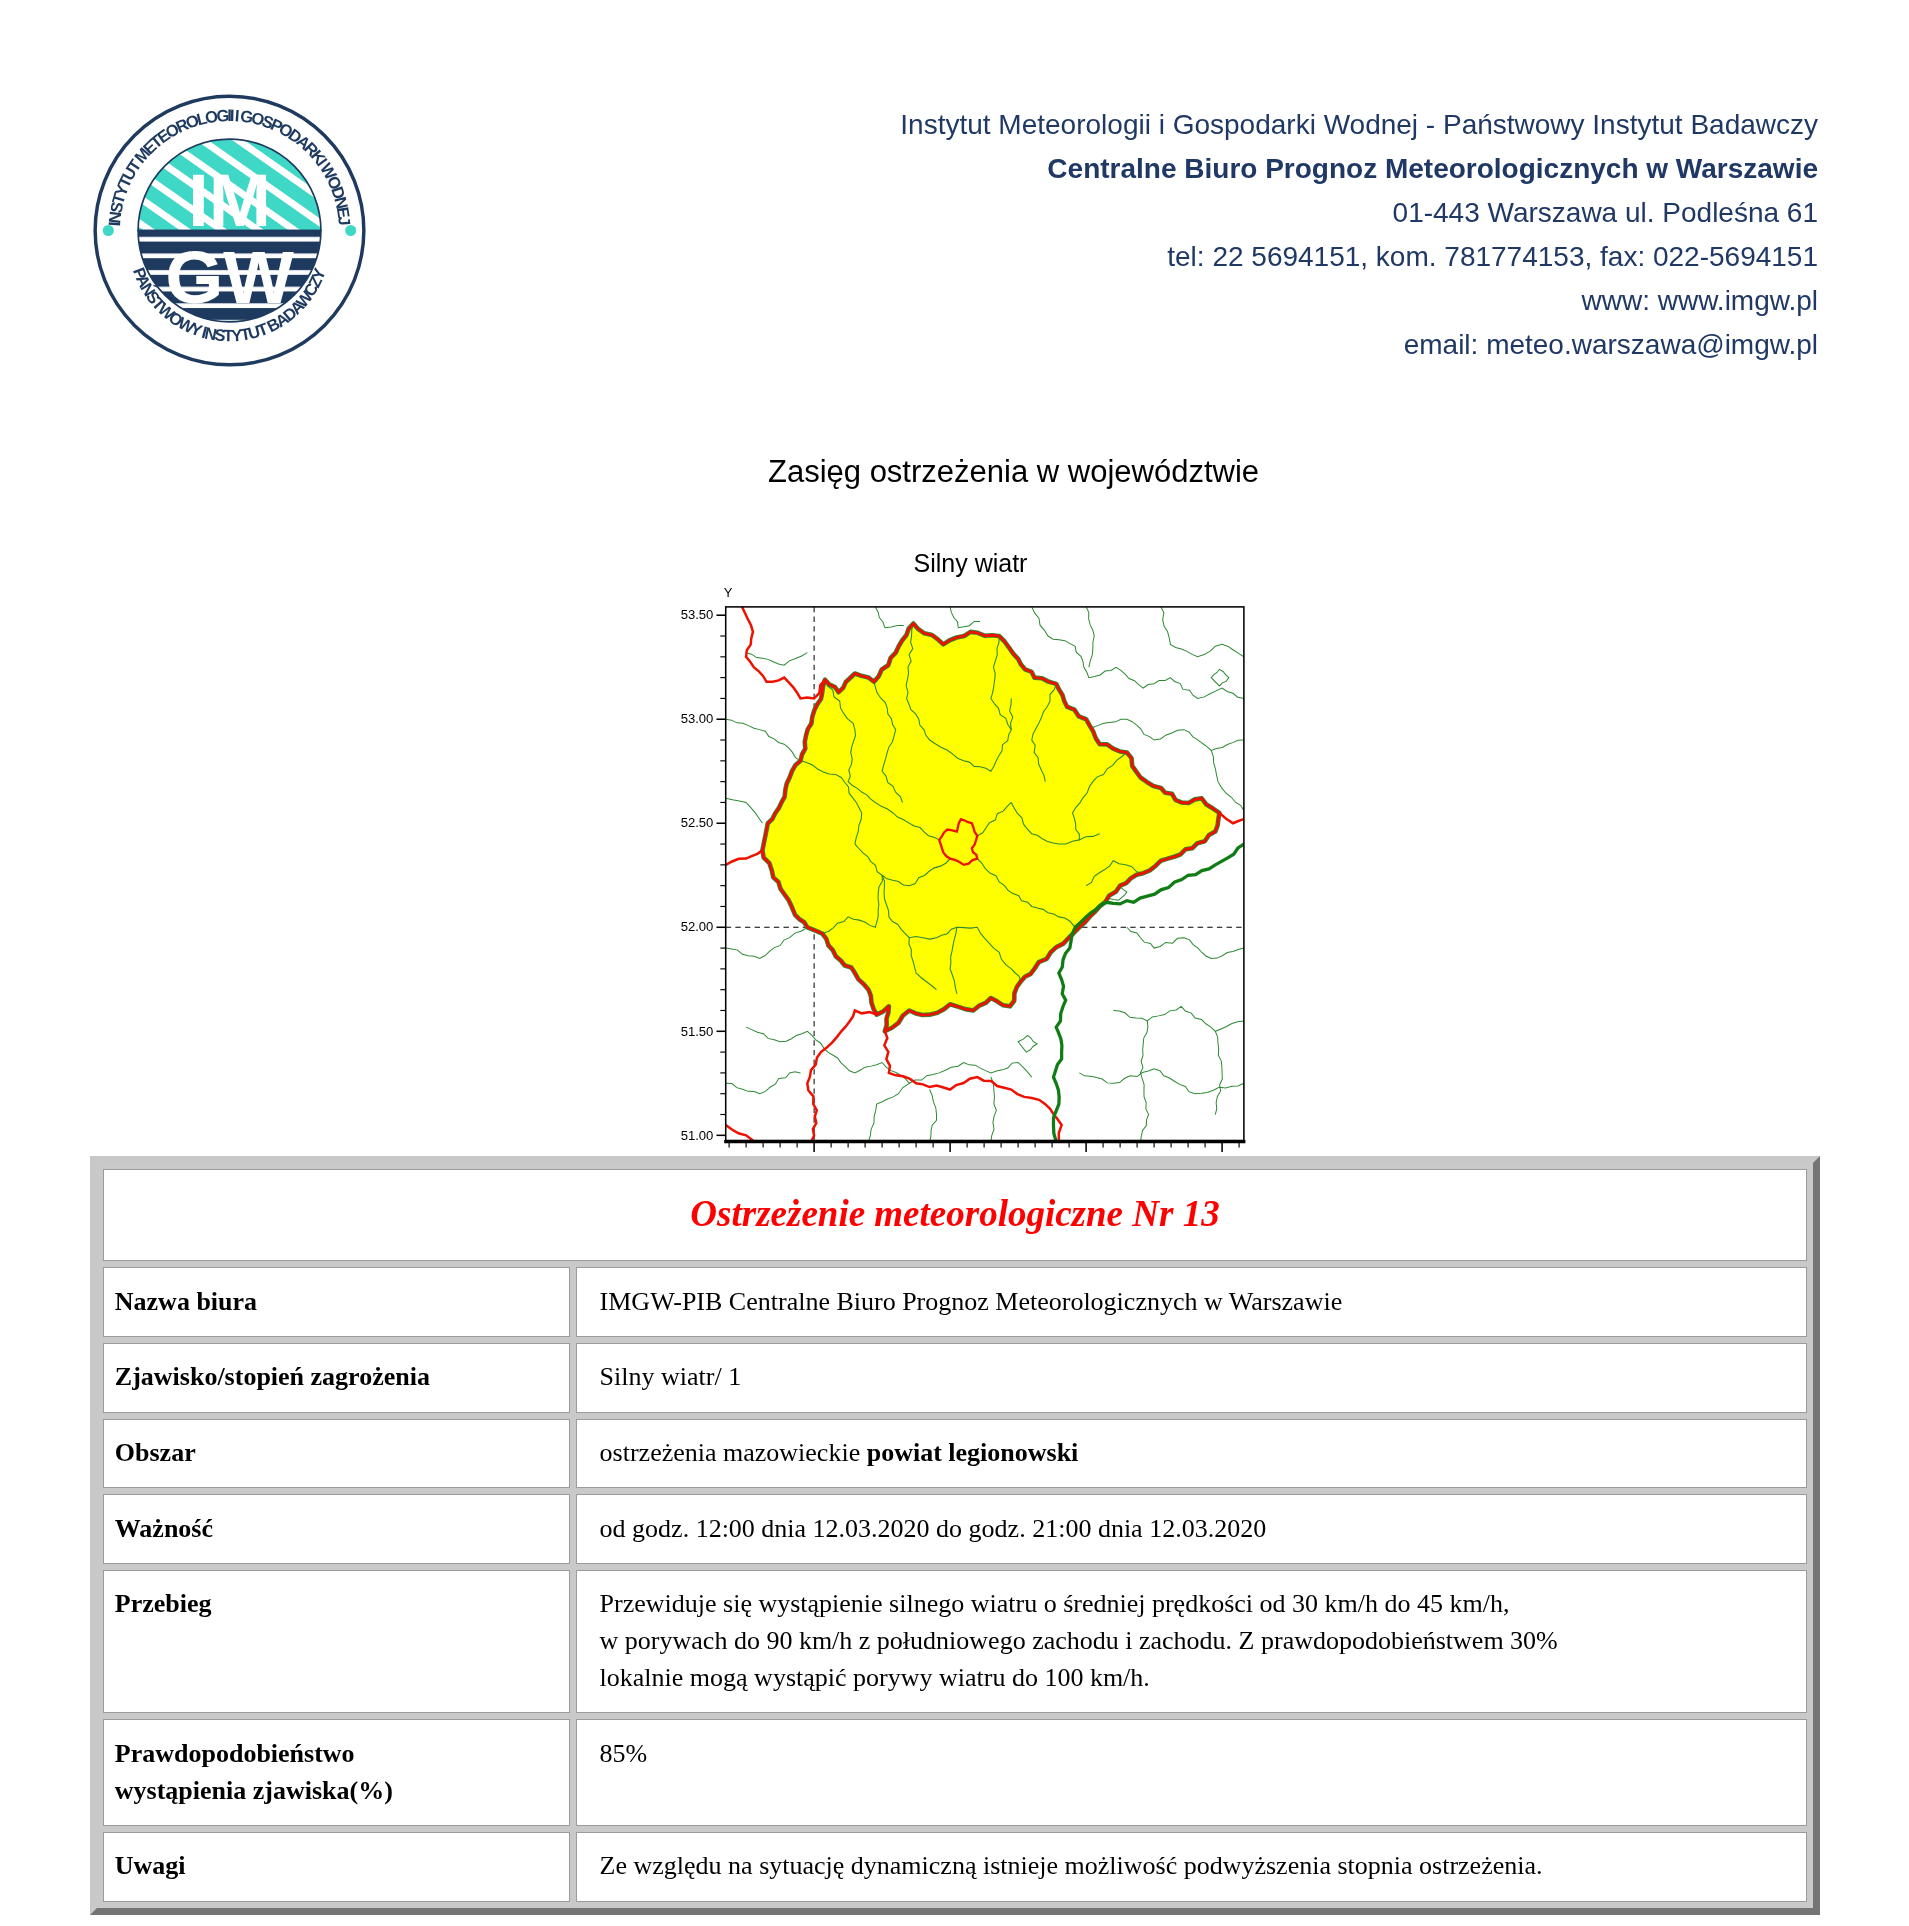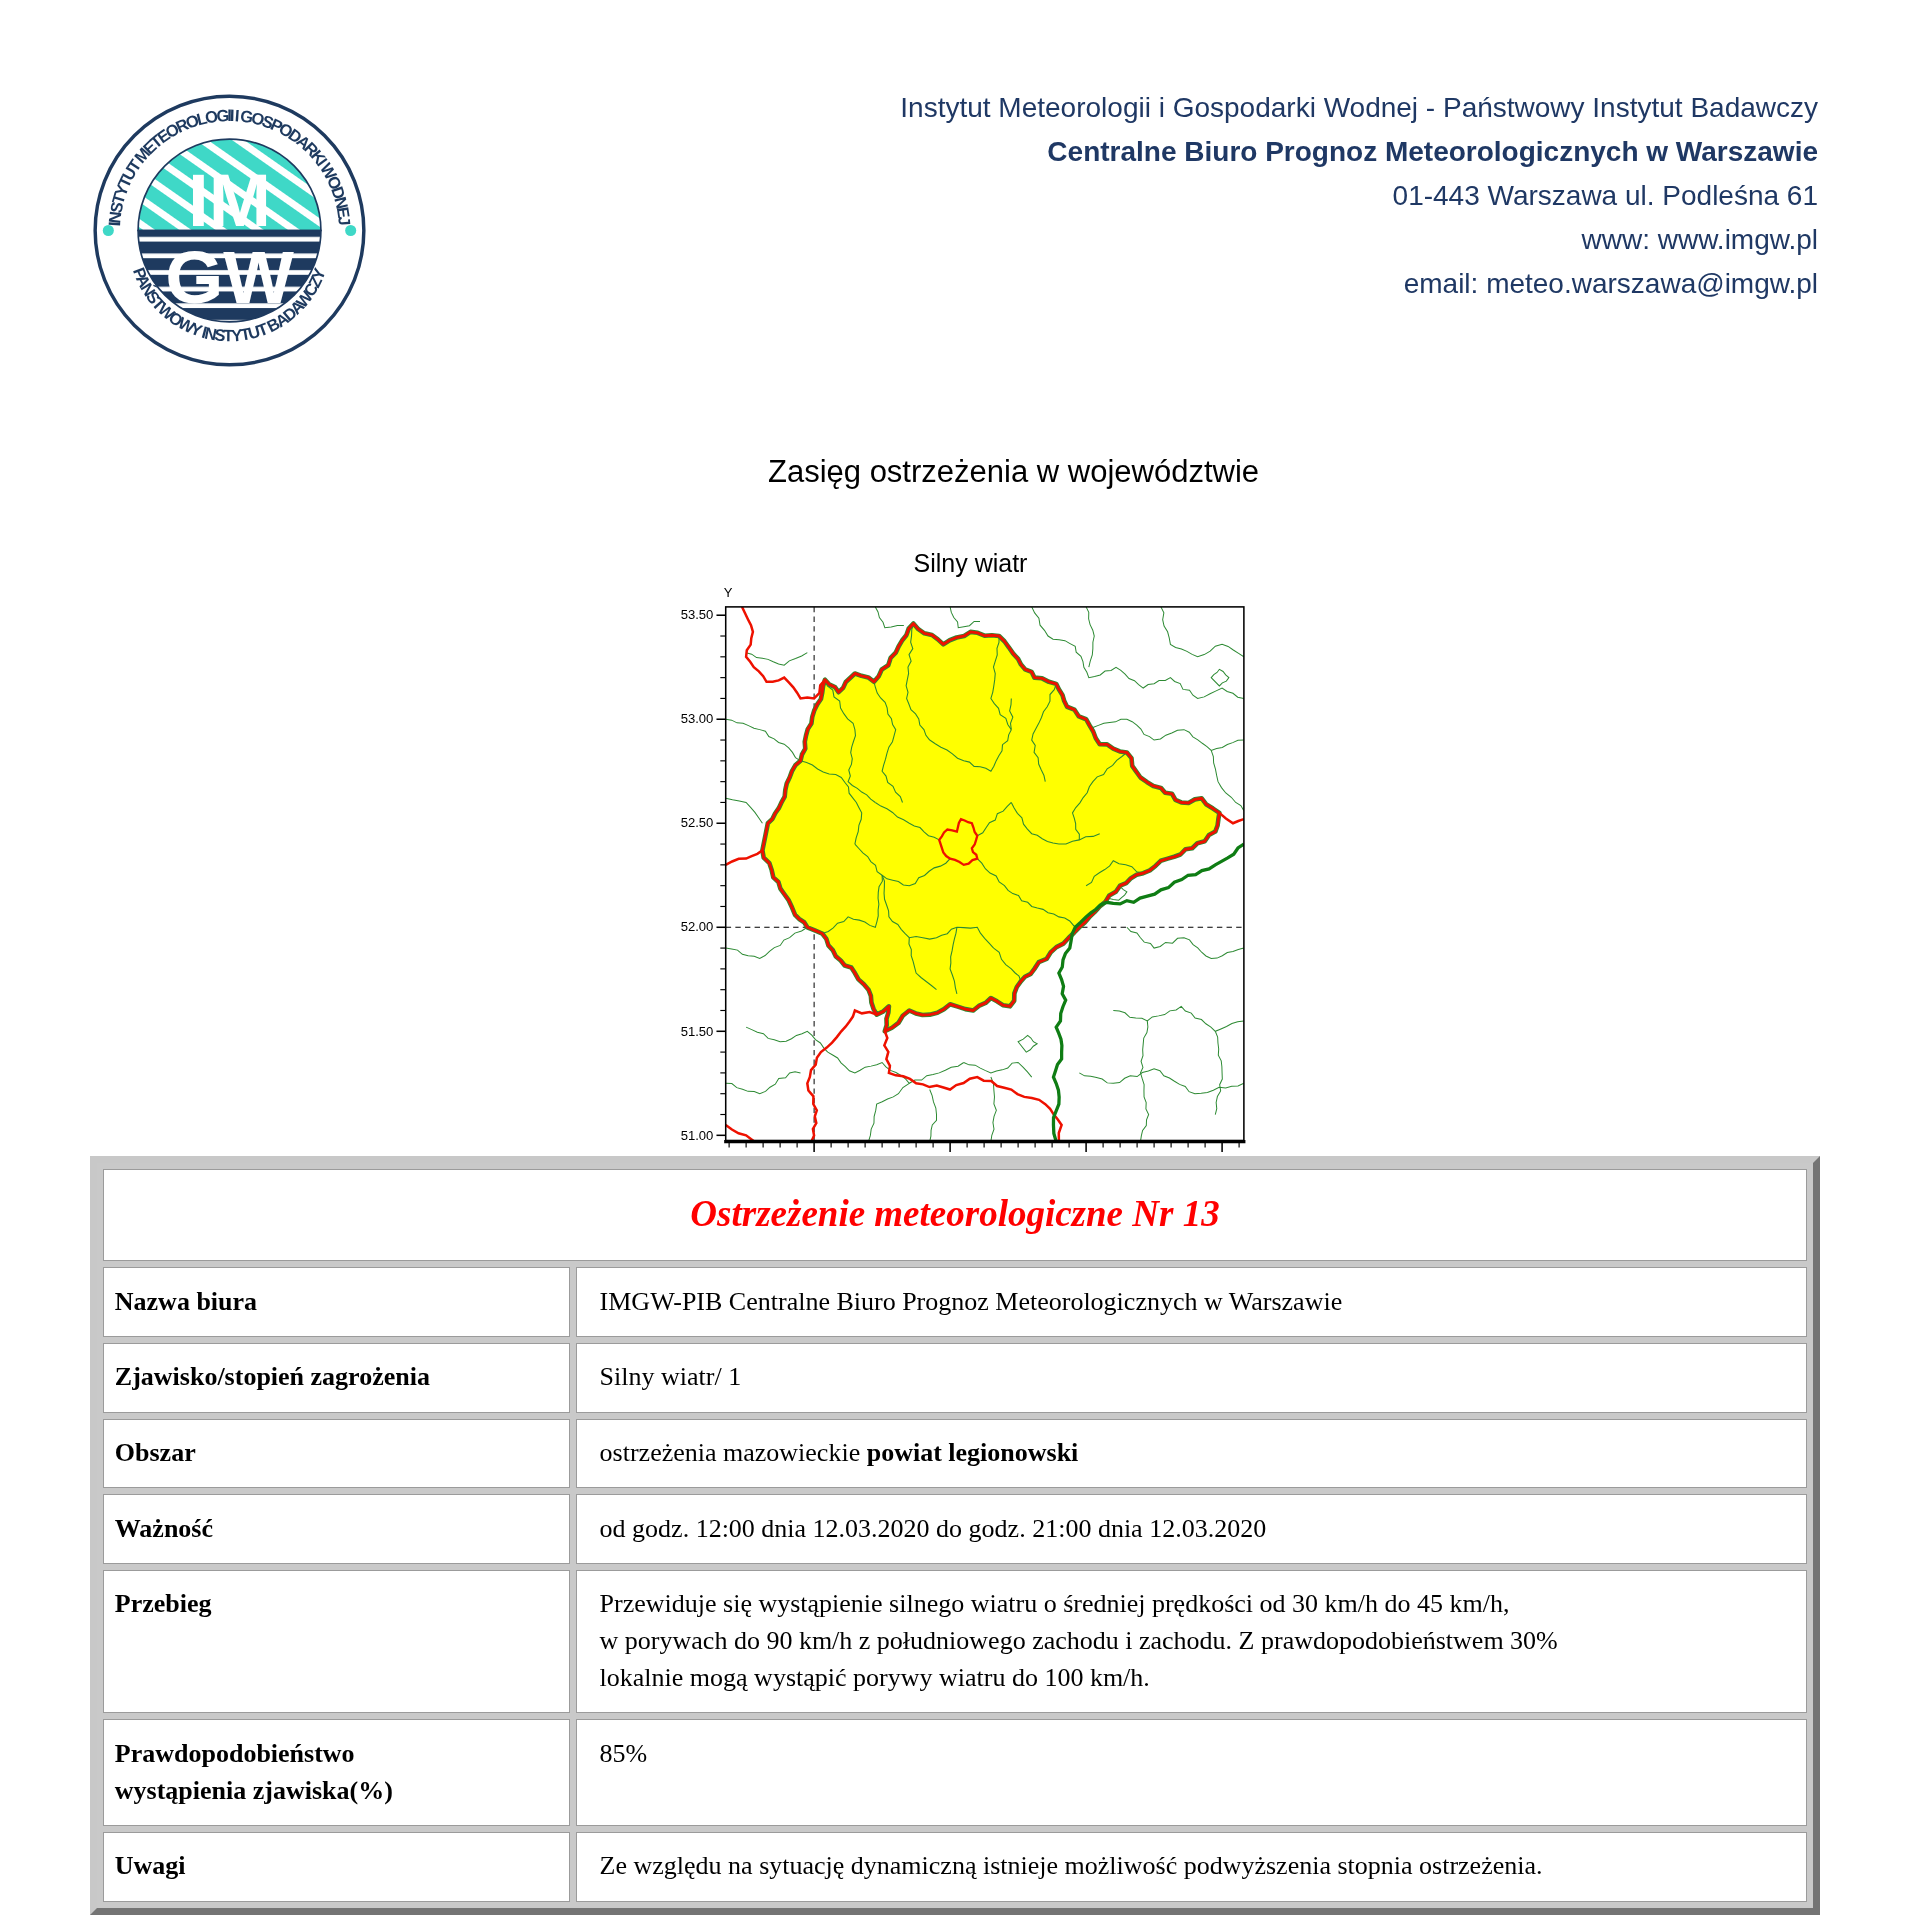--- a/index.html
+++ b/index.html
@@ -1,21 +1,21 @@
 <!DOCTYPE html>
 <html style="font-size:6.2px"><head>
 <meta charset="utf-8">
 <style>
   html,body{margin:0;padding:0;background:#fff;}
   .page{position:relative;width:1910px;height:2703px;background:#fff;overflow:hidden;
         font-family:"Liberation Sans", "DejaVu Sans", sans-serif;}
 
   
   .logo{position:absolute;left:91px;top:92px;width:277px;height:277px;}
-  .org-block{position:absolute;top:86px;right:92px;text-align:right;color:#1f3864;}
+  .org-block{position:absolute;top:103px;right:92px;text-align:right;color:#1f3864;}
   .org-line{font-size:28px;line-height:44px;white-space:nowrap;}
   .org-line.bold{font-weight:bold;}
 
   
   .map-heading{position:absolute;left:243px;top:454px;width:1541px;text-align:center;
                font-size:31px;color:#000;}
   .map-subtitle{position:absolute;left:200px;top:549px;width:1541px;text-align:center;
                 font-size:25px;color:#000;}
   .map-wrap{position:absolute;left:666px;top:578px;width:601px;height:601px;}
 
@@ -62,20 +62,21 @@
     <path d="M34,100 A66,66 0 0 1 166,100 Z" fill="url(#diag)" stroke="#1e3a5f" stroke-width="1.2"></path>
     <path d="M34,100 A66,66 0 0 0 166,100 Z" fill="url(#hstr)" stroke="#1e3a5f" stroke-width="1.2"></path>
     <text x="100" y="97" text-anchor="middle" font-size="54" font-weight="bold" font-family="Liberation Sans, DejaVu Sans, sans-serif" fill="#ffffff">IM</text>
     <text x="100" y="152" text-anchor="middle" font-size="54" font-weight="bold" font-family="Liberation Sans, DejaVu Sans, sans-serif" fill="#ffffff">GW</text>
   </svg>
 
   <div class="org-block">
     <div class="org-line">Instytut Meteorologii i Gospodarki Wodnej - Państwowy Instytut Badawczy</div>
     <div class="org-line bold">Centralne Biuro Prognoz Meteorologicznych w Warszawie</div>
     <div class="org-line">01-443 Warszawa ul. Podleśna 61</div>
+    <div class="org-line">tel: 22 5694151, kom. 781774153, fax: 022-5694151</div>
     <div class="org-line">www: www.imgw.pl</div>
     <div class="org-line">email: meteo.warszawa@imgw.pl</div>
   </div>
 
   <div class="map-heading">Zasięg ostrzeżenia w województwie</div>
   <div class="map-subtitle">Silny wiatr</div>
 
   <div class="map-wrap">
     <svg id="map-svg" viewBox="0 0 1560 1560" width="601" height="601">
         <defs>

